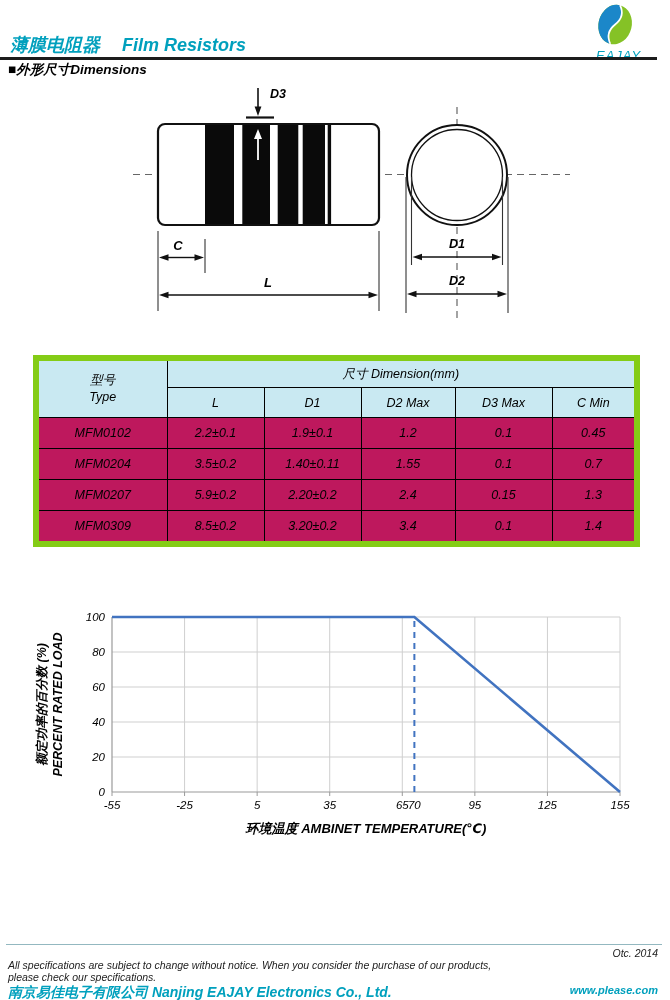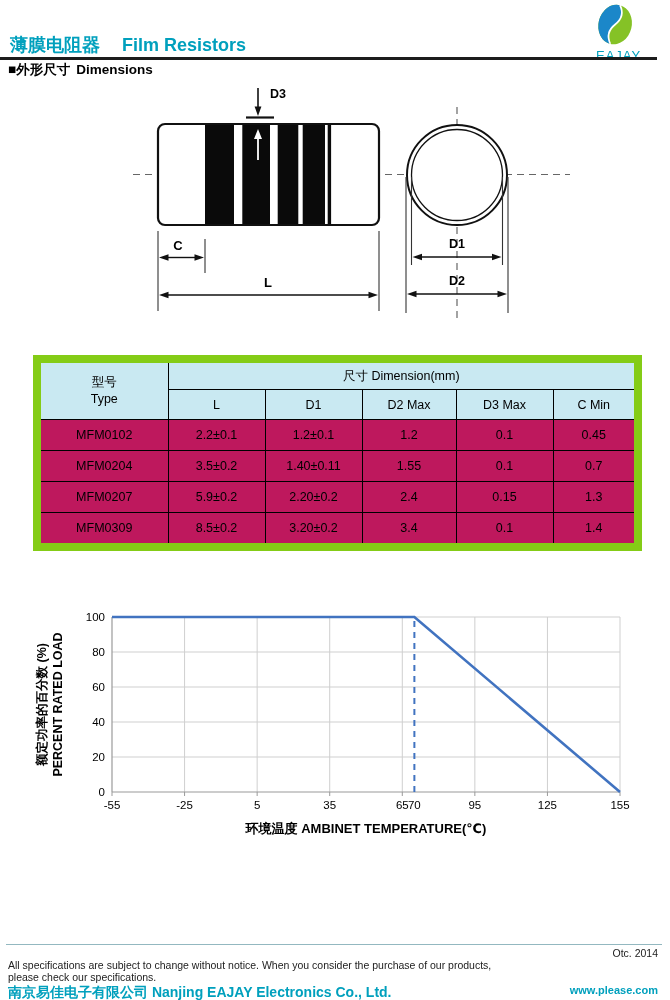--- a/index.html
+++ b/index.html
@@ -1,33 +1,33 @@
 <!DOCTYPE html>
 <html><head>
 <meta charset="utf-8">
 <style>
   html,body{margin:0;padding:0;background:#fff;}
   #page{position:relative;width:670px;height:1000px;background:#ffffff;overflow:hidden;
-        font-family:"Liberation Sans","DejaVu Sans",sans-serif;color:#000;}
+        font-family:"Liberation Sans","DejaVu Sans",sans-serif;color:#000;font-style:italic;}
   
   .title-row{position:absolute;left:10px;top:33px;font-size:18px;font-weight:bold;color:#00a0bd;white-space:nowrap;}
   .title-row .en{margin-left:22px;}
   .logo{position:absolute;left:596px;top:3px;width:56px;}
   .logo svg{transform:rotate(14deg);}
   .logo-text{color:#00a0bd;font-size:13px;letter-spacing:1px;margin-top:-3px;}
   .header-rule{position:absolute;left:0;top:57px;width:657px;height:2.5px;background:#1c1c1c;}
   .section-heading{position:absolute;font-size:13.5px;font-weight:bold;color:#000;white-space:nowrap;}
   #heading-dimensions{left:8px;top:61px;}
   #heading-derating{left:8px;top:559px;}
-  .section-heading .en{margin-left:6px;}
+  .section-heading .en{margin-left:0;}
   
   .abs-svg{position:absolute;left:0;}
   
   #dim-table{position:absolute;left:33px;top:355px;width:601px;border-collapse:collapse;
-             border:8px solid #84cc16;table-layout:fixed;}
+             border:6px solid #84cc16;table-layout:fixed;}
   #dim-table th,#dim-table td{border:1px solid #000;text-align:center;vertical-align:middle;
              font-size:12.5px;font-weight:normal;padding:0;}
   #dim-table thead th{background:#c9e9f2;}
   #dim-table thead tr:first-child th{height:26px;}
   #dim-table thead tr:last-child th{height:29px;}
   #dim-table tbody td{height:30px;background:#be185d;}
   .type-th{line-height:1.35;}
   
   .footer-rule{position:absolute;left:6px;top:944px;width:656px;height:1px;background:#93b8c0;}
   .f-line{position:absolute;left:8px;font-size:10.5px;color:#222;white-space:nowrap;}
@@ -135,21 +135,21 @@
         <th>D1</th>
         <th>D2 Max</th>
         <th>D3 Max</th>
         <th>C Min</th>
       </tr>
     </thead>
     <tbody id="table-body">
         <tr>
           <td>MFM0102</td>
           <td>2.2±0.1</td>
-          <td>1.2±0.1</td>
+          <td>1.9±0.1</td>
           <td>1.2</td>
           <td>0.1</td>
           <td>0.45</td>
         </tr>
         <tr>
           <td>MFM0204</td>
           <td>3.5±0.2</td>
           <td>1.40±0.11</td>
           <td>1.55</td>
           <td>0.1</td>

